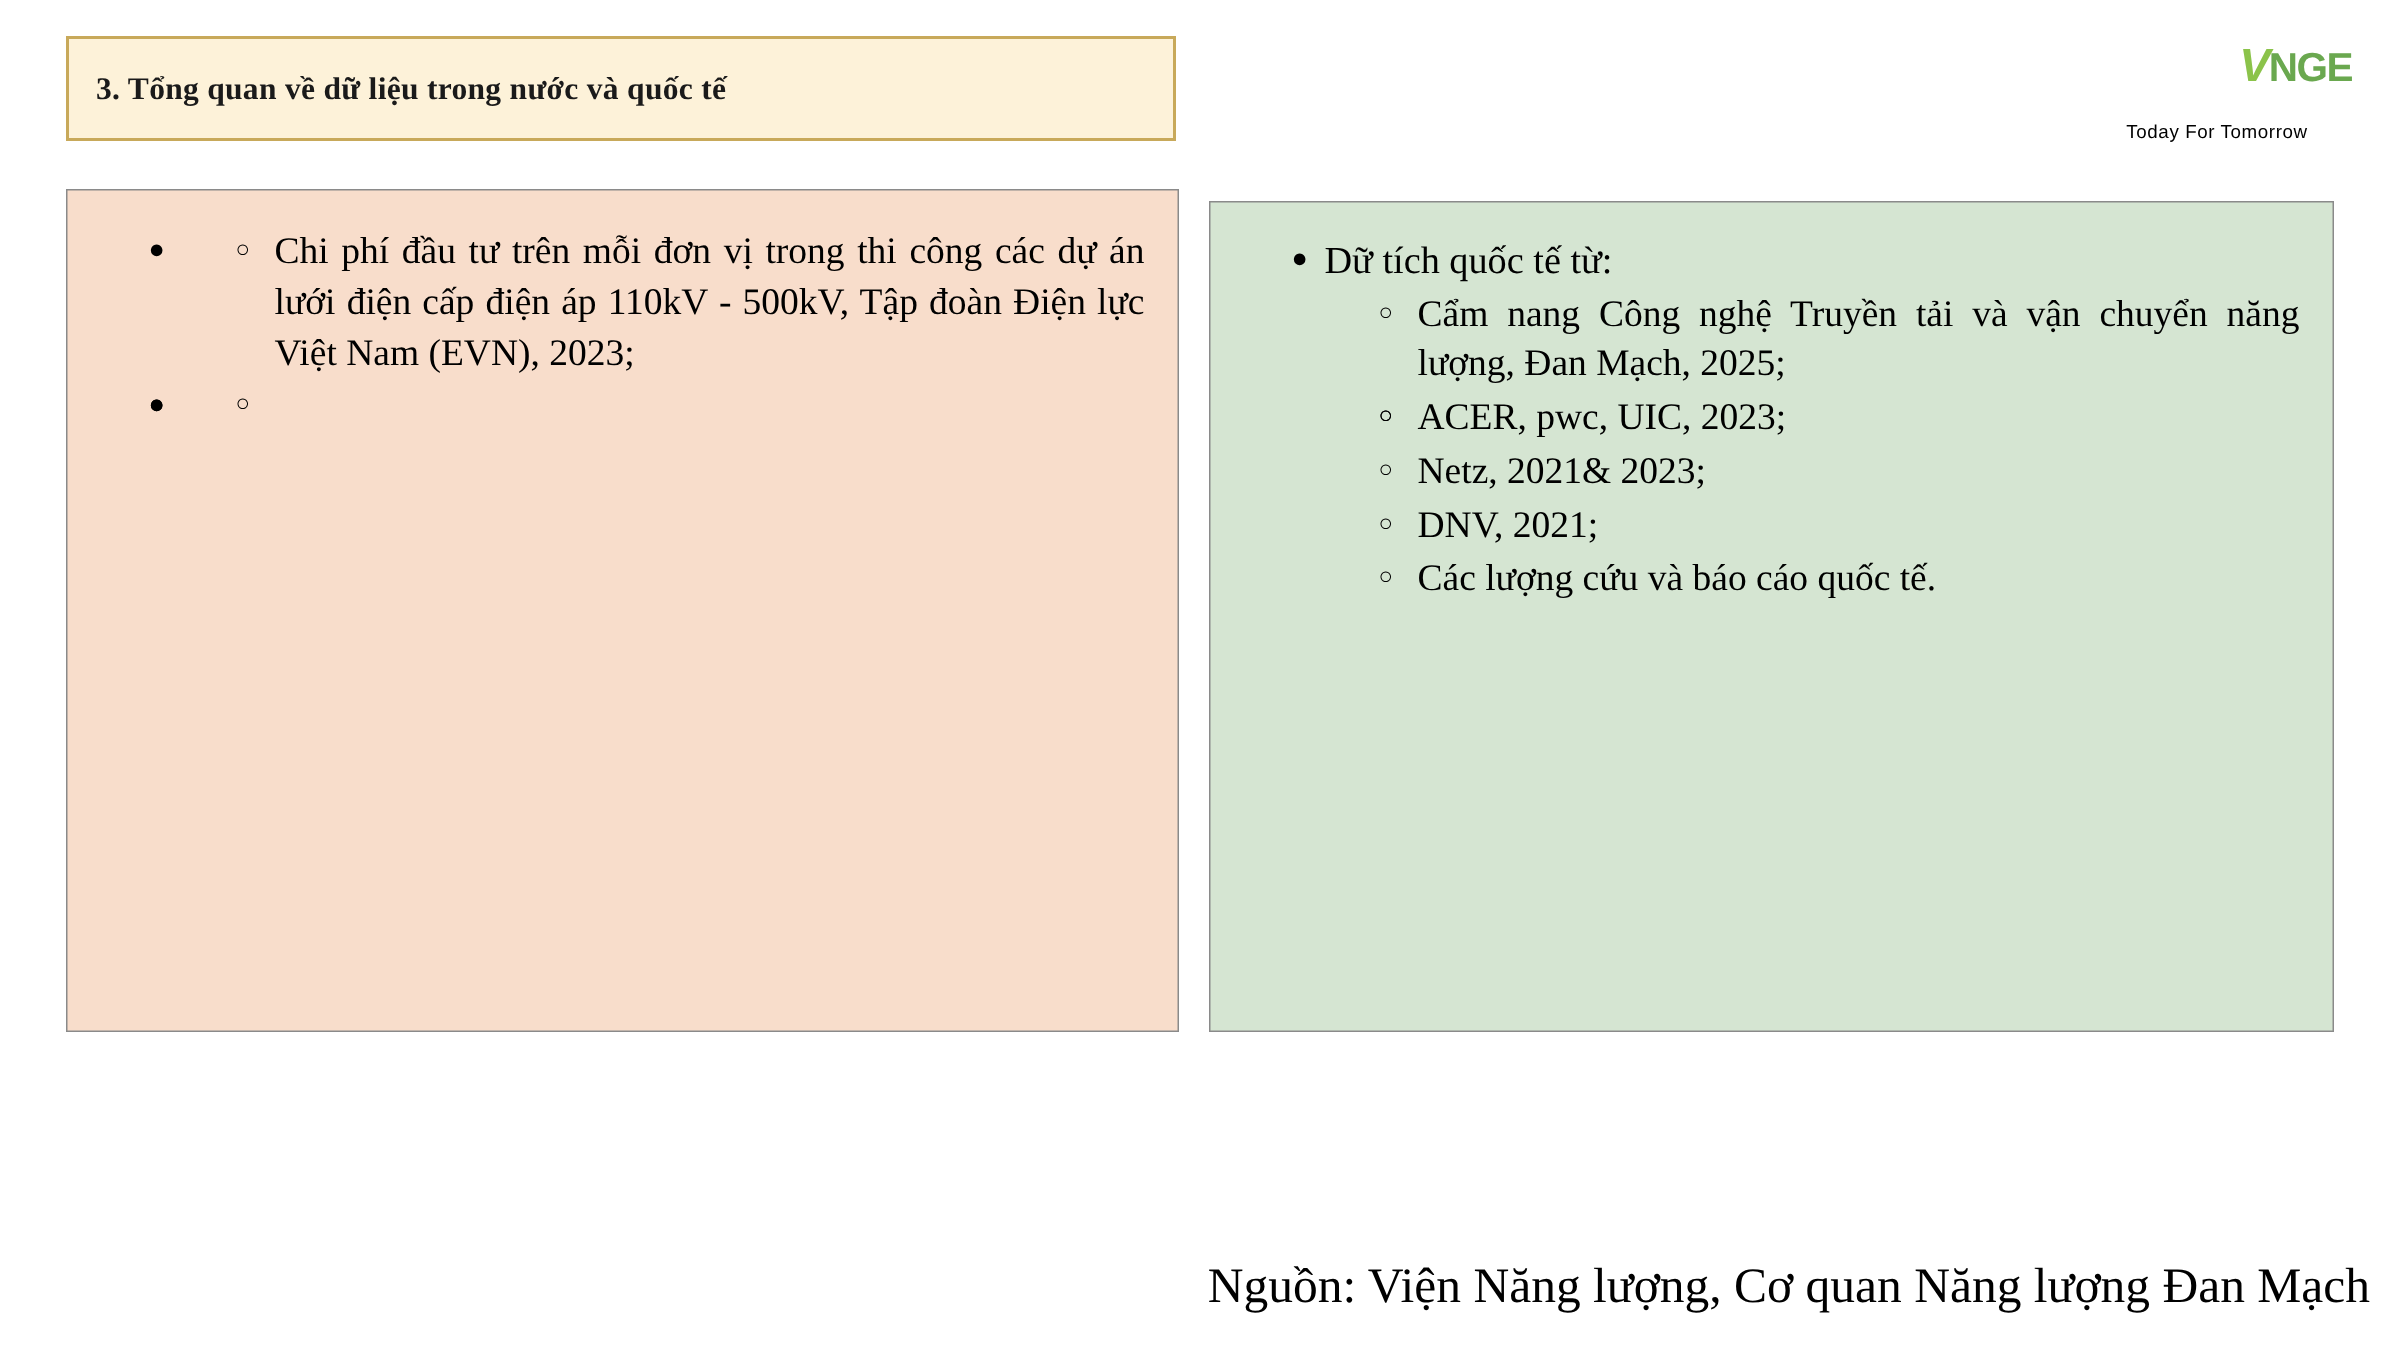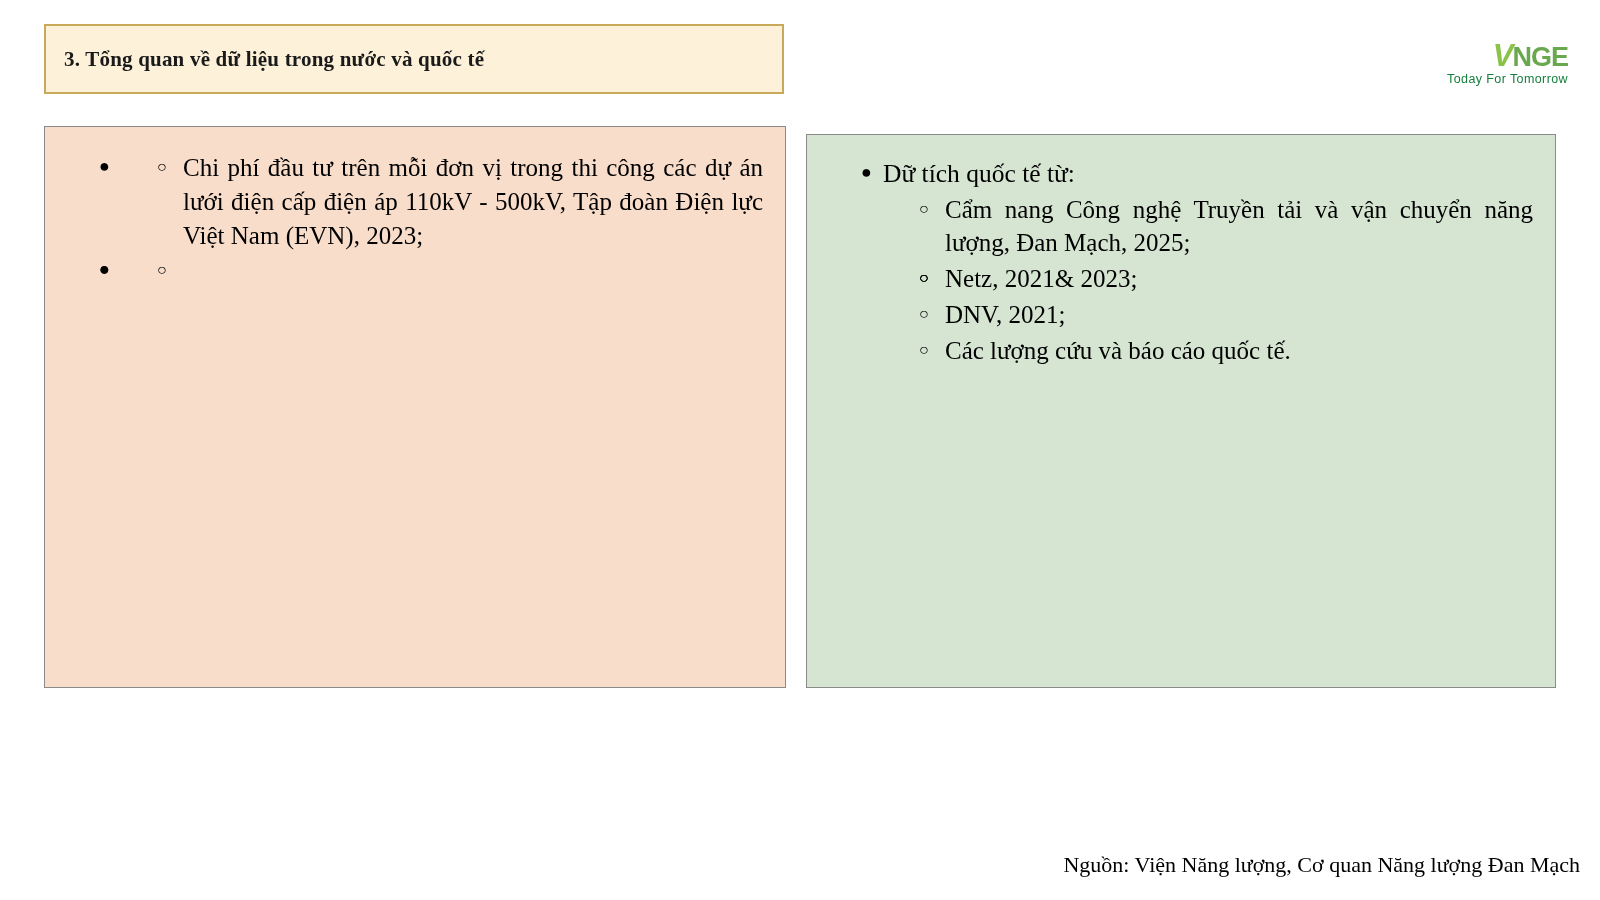--- a/index.html
+++ b/index.html
@@ -35,44 +35,45 @@
     font-weight: bold;
     font-size: 21px;
     letter-spacing: 0.2px;
     color: #1a1a1a;
   }
 
   
   .logo {
     position: absolute;
     right: 32px;
-    top: 40px;
+    top: 28px;
     width: 180px;
     text-align: right;
     line-height: 1;
   }
   .logo-mark {
     font-family: "Liberation Sans", sans-serif;
     font-weight: bold;
     font-size: 27px;
     color: #6aa84f;
     letter-spacing: -1px;
     display: inline-block;
   }
   .logo-mark .v {
     color: #8bc34a;
     font-style: italic;
     font-size: 31px;
   }
   .logo-tagline {
-    margin-top: 2px;
+    margin-top: 23px;
     font-family: "Liberation Sans", sans-serif;
     font-size: 12.5px;
-    color: #15803d;
+    color: #000000;
     letter-spacing: 0.4px;
+    text-align: center;
   }
 
   
   .panel {
     position: absolute;
     box-sizing: border-box;
     border: 1px solid #8a8a8a;
     padding: 22px 22px 22px 18px;
   }
   .panel-left {
@@ -131,21 +132,21 @@
     line-height: 2.0;
   }
   .panel-right ul.lvl1 > li { text-align: left; }
   .panel-right ul.lvl2 > li:first-child { text-align: justify; }
 
   
   .source {
     position: absolute;
     right: 20px;
     bottom: 20px;
-    font-size: 22px;
+    font-size: 33px;
     line-height: 1.3;
     color: #000;
   }
 </style>
 </head>
 <body>
 
 <div class="title-box">
   <span class="title-text">3. Tổng quan về dữ liệu trong nước và quốc tế</span>
 </div>
@@ -186,20 +187,21 @@
       <ul class="lvl2">
         <li>
           <span class="bullet2">○</span>
           <span>Cẩm nang Công nghệ Truyền tải và vận chuyển năng lượng, Đan Mạch, 2025;</span>
         </li>
         <li>
           <span class="bullet2">○</span>
         </li>
         <li>
           <span class="bullet2">○</span>
+          <span>ACER, pwc, UIC, 2023;</span>
         </li>
         <li>
           <span class="bullet2">○</span>
           <span>Netz, 2021&amp; 2023;</span>
         </li>
         <li>
           <span class="bullet2">○</span>
           <span>DNV, 2021;</span>
         </li>
         <li>

